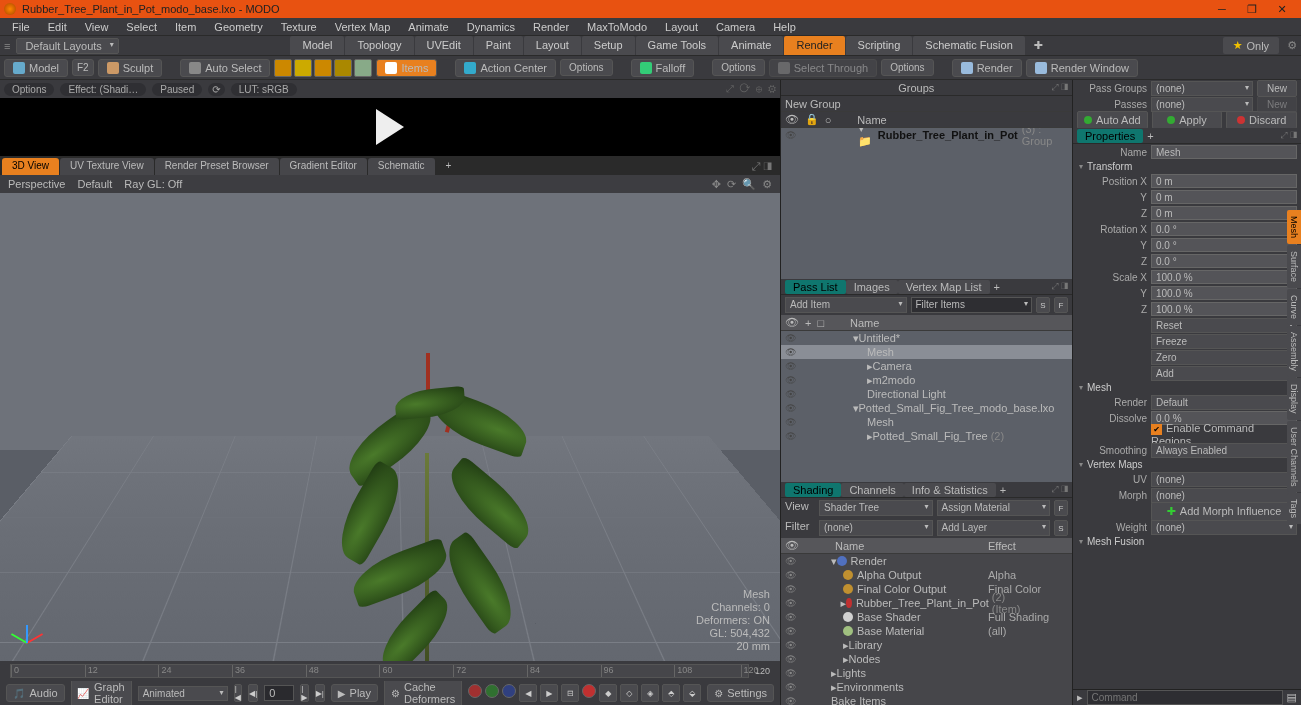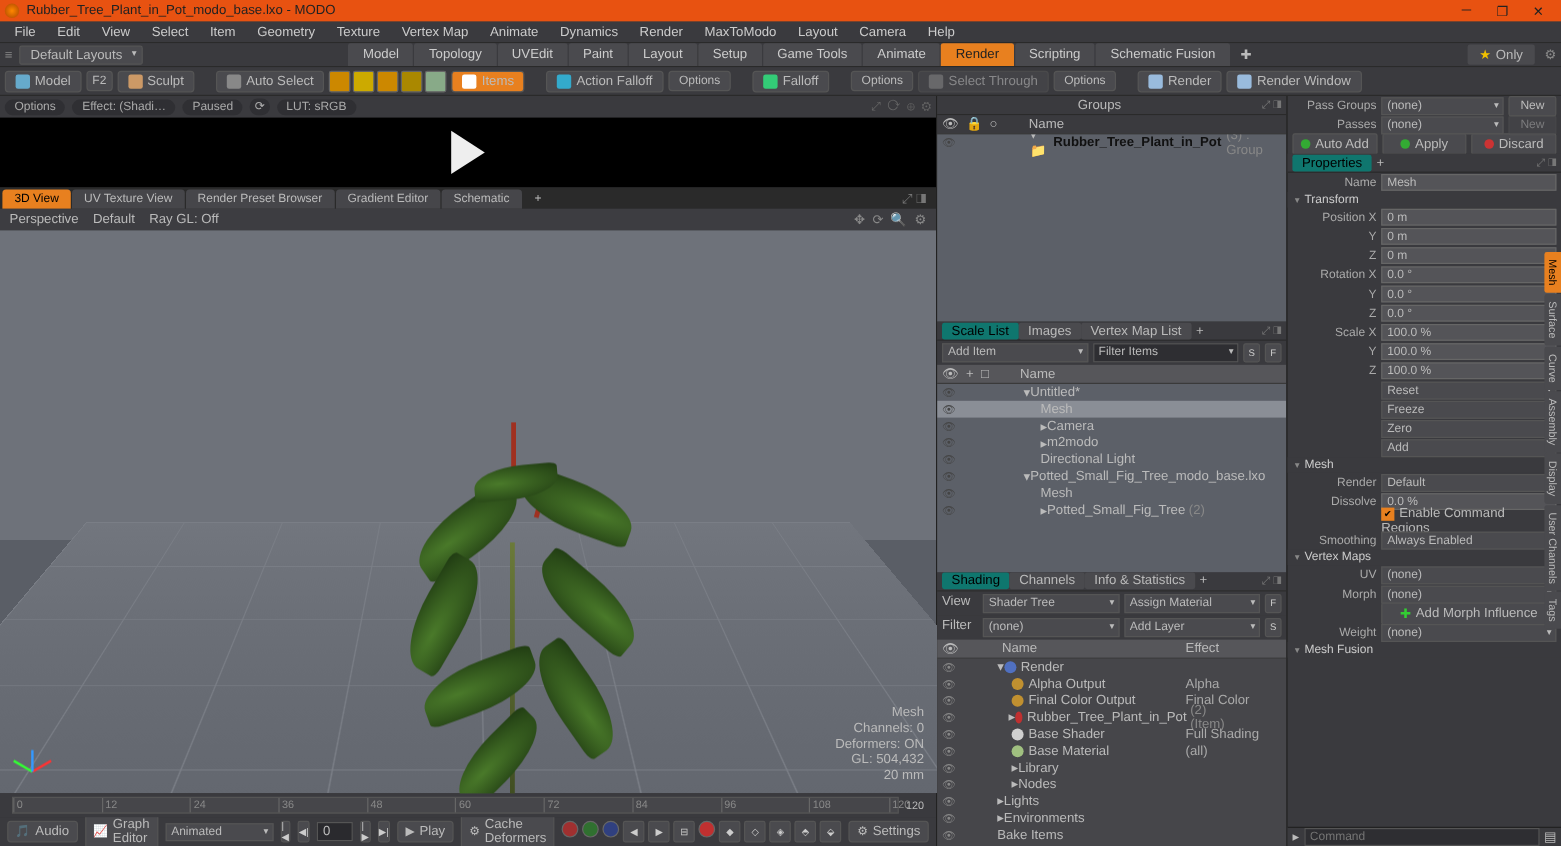--- a/index.html
+++ b/index.html
@@ -212,21 +212,21 @@
     <div class="isq" style="background:#a80"></div>
     <div class="isq" style="background:#8a8"></div>
   </div>
   <div class="tbtn on">
       <span class="ico" style="background:#fff"></span>
       <span>Items</span>
     </div>
   <div style="width:10px;"></div>
   <div class="tbtn">
       <span class="ico" style="background:#3ac"></span>
-      <span>Action Falloff</span>
+      <span>Action Center</span>
     </div>
   <div class="tbtn">Options</div>
   <div style="width:10px;"></div>
   <div class="tbtn">
       <span class="ico" style="background:#3c7"></span>
       <span>Falloff</span>
     </div>
   <div style="width:10px;"></div>
   <div class="tbtn">Options</div>
   <div class="tbtn" style="opacity:.6">
@@ -361,40 +361,43 @@
       <div class="tbtn">⚙ <span>Settings</span></div>
     </div>
   </div>
 
   <div class="midpanels">
 
     <div class="panelhead">
       <div style="flex:1;text-align:center">Groups</div>
       <span class="pico">⤢ ◨</span>
     </div>
+    <div class="pnlrow dark" style="justify-content:left;">
+        <span>New Group</span>
+      </div>
     <div class="pnlrow dark" style="gap:6px;">
       <span>👁</span>
       <span>🔒</span>
       <span>○</span>
       <span style="margin-left:20px;">Name</span>
     </div>
     <div class="tree" style="height:100px;">
       <div class="treerow">
         <span class="vis">👁</span>
           <span class="tog"></span>
           <span class="tog"></span>
           <span class="tog"></span>
         <span style="margin-left:30px;">▾ 📁 </span>
         <b style="color:#111">Rubber_Tree_Plant_in_Pot</b>
         <span style="color:#888;margin-left:4px">(3) : Group</span>
       </div>
     </div>
 
     <div class="panelhead">
-      <div class="ptab">Scale List</div>
+      <div class="ptab">Pass List</div>
       <div class="ptab off">Images</div>
       <div class="ptab off">Vertex Map List</div>
       <span style="margin-left:4px;">+</span>
       <div class="spacer"></div>
         <span class="pico">⤢ ◨</span>
     </div>
     <div class="filterbox">
       <div class="dd2">Add Item</div>
       <div class="dd2" style="background:#2e2e32">Filter Items</div>
       <div class="pbtn" style="width:14px;height:16px">S</div>

